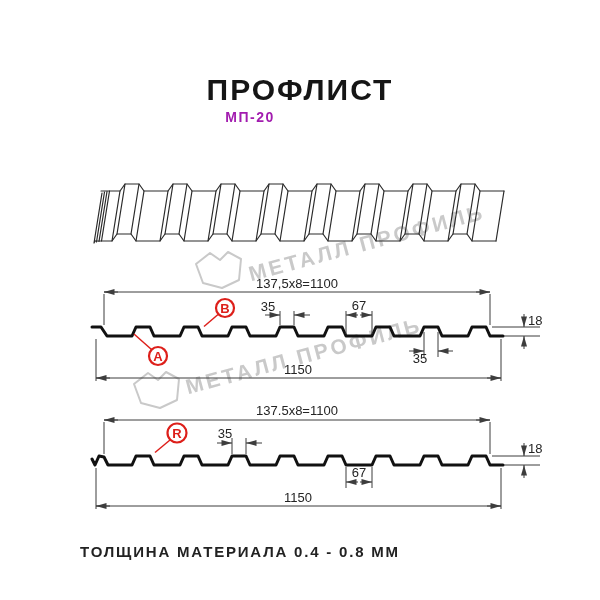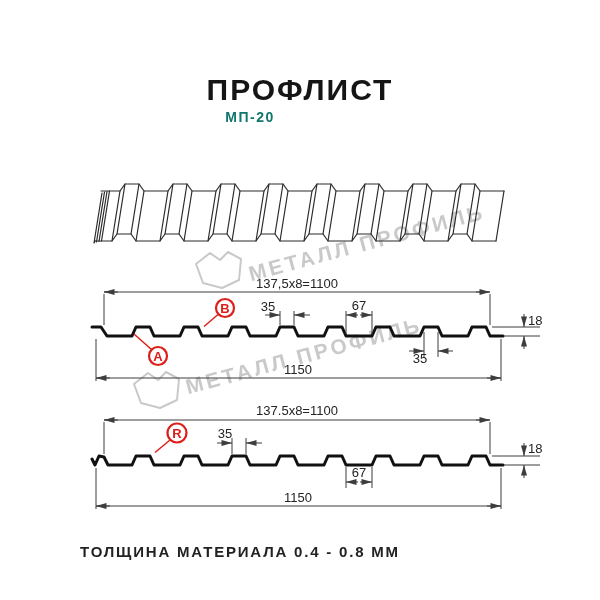--- a/index.html
+++ b/index.html
@@ -2,21 +2,21 @@
 <html><head>
 <meta charset="utf-8">
 <style>
   html,body{margin:0;padding:0;}
   body{width:600px;height:600px;background:#ffffff;position:relative;overflow:hidden;
        font-family:"Liberation Sans", sans-serif;}
   .stage{position:absolute;inset:0;width:600px;height:600px;margin-top:23px;}
   .title{position:absolute;left:0;top:50px;width:600px;text-align:center;
          font-size:30px;font-weight:bold;letter-spacing:2px;color:#151515;z-index:3;}
   .subtitle{position:absolute;left:0;top:86px;width:500px;text-align:center;
-         font-size:14px;font-weight:600;letter-spacing:1.5px;color:#0f766e;z-index:3;}
+         font-size:14px;font-weight:600;letter-spacing:1.5px;color:#a21caf;z-index:3;}
   .caption{position:absolute;left:0;top:520px;width:480px;text-align:center;
          font-size:15px;font-weight:600;letter-spacing:1.8px;color:#222;z-index:3;}
   .wm{position:absolute;white-space:nowrap;color:#c9c9c9;font-weight:bold;
       font-size:21px;letter-spacing:3px;transform:rotate(-15deg);
       transform-origin:left top;z-index:0;}
   .wm1{left:246px;top:240px;}
   .wm2{left:183px;top:353px;}
   svg.draw{position:absolute;left:0;top:0;z-index:1;}
   .dimtxt{font-size:13px;fill:#242424;}
   .lbltxt{font-size:13px;font-weight:bold;}

